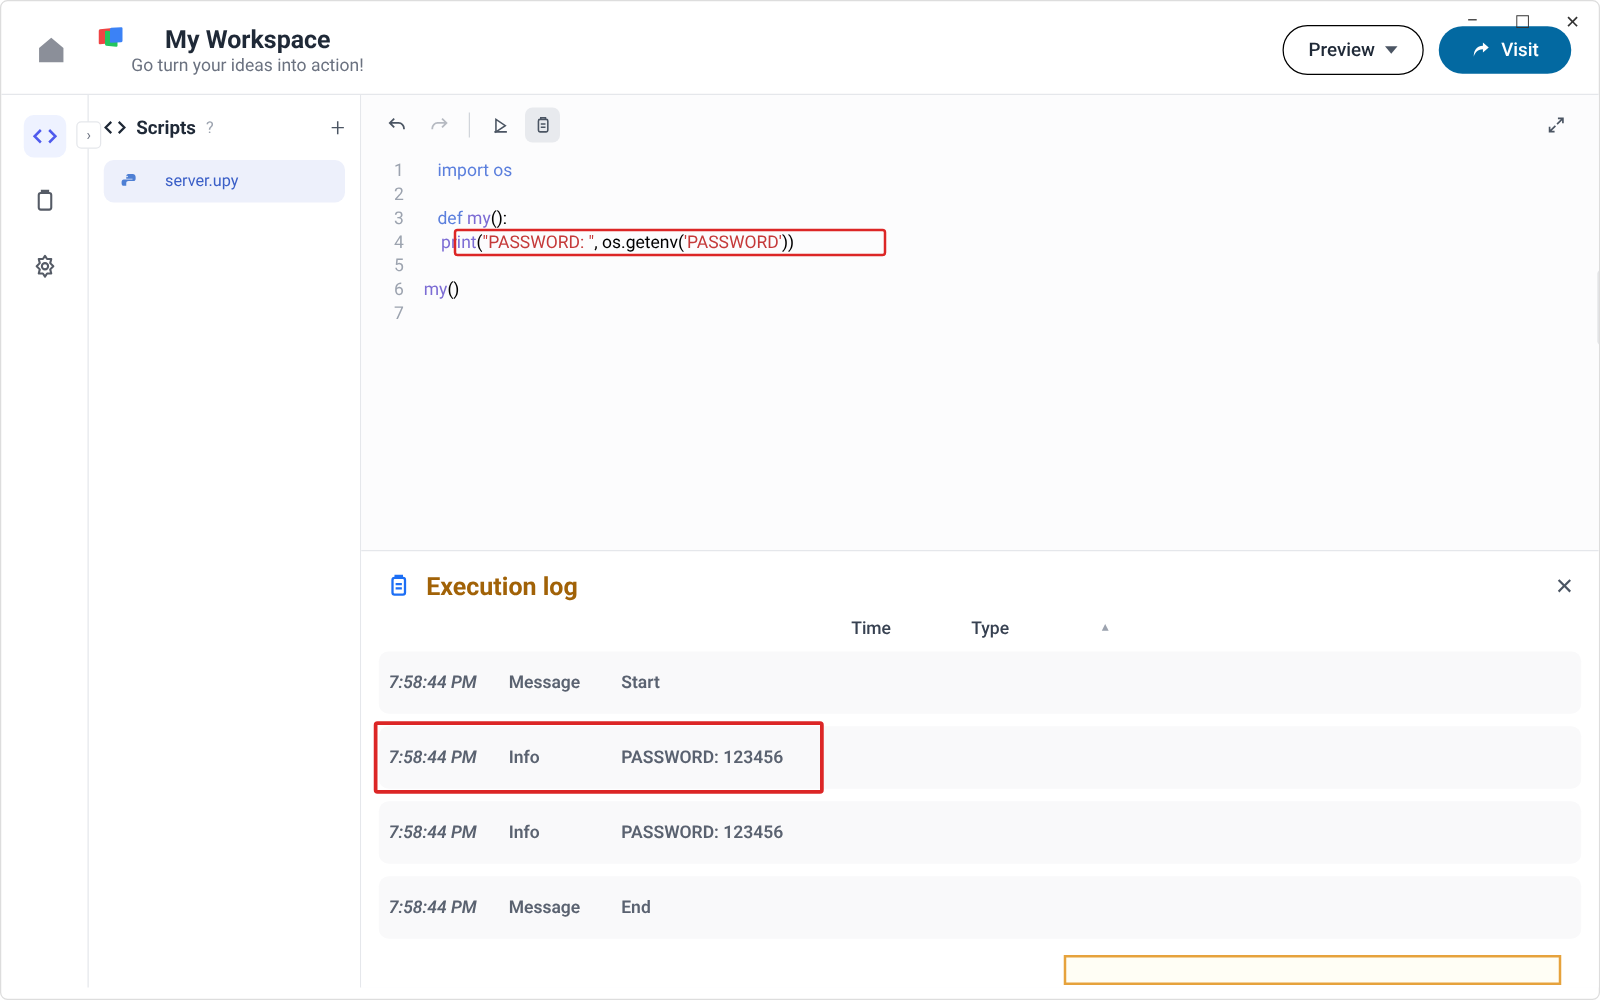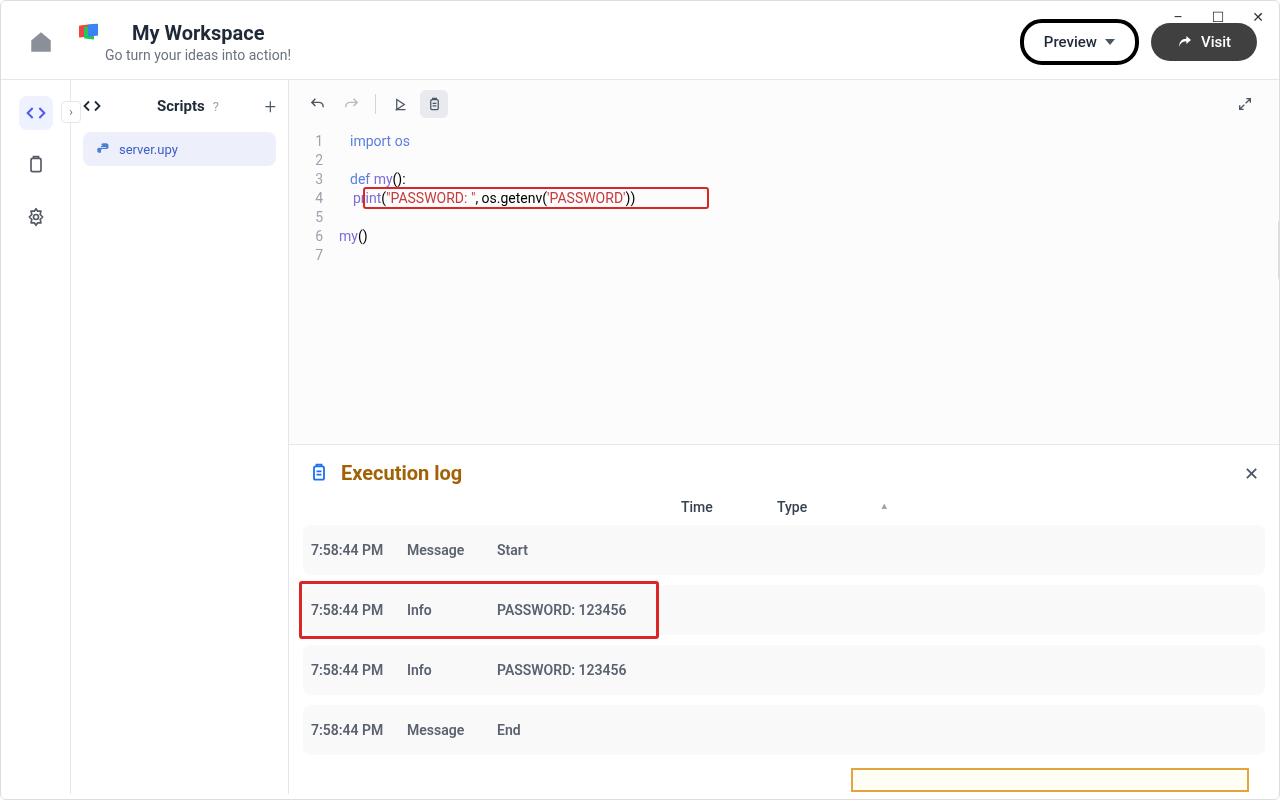--- a/index.html
+++ b/index.html
@@ -11,36 +11,36 @@
 .home-icon-wrap { width: 36px; display:flex; justify-content:center; margin-right: 18px;}
 .workspace-info { flex: 1; }
 .ws-title-row { display: flex; align-items: center; gap: 8px; }
 .ws-icon { width: 20px; height: 20px; position: relative; }
 .ws-icon::before { content: ''; position: absolute; left: 2px; top: 2px; width: 10px; height: 12px; background: #ef4444; border-radius: 1px; transform: skewY(-6deg);}
 .ws-icon::after { content: ''; position: absolute; left: 7px; top: 4px; width: 10px; height: 12px; background: #22c55e; border-radius: 1px; transform: skewY(6deg);}
 .ws-icon2 { position:absolute; left:11px; top:1px; width:10px; height:12px; background:#3b82f6; border-radius:1px; transform: skewY(-4deg); z-index:1;}
 .ws-title { font-size: 20px; font-weight: 700; color: #1f2937; margin-left: 27px; }
 .ws-sub { font-size: 14px; color: #6b7280; margin-top: 2px; margin-left: 28px;}
 .header-actions { display: flex; gap: 12px; align-items: center;}
-.btn-preview { display: flex; align-items: center; gap: 8px; border: 4px solid #000000; background: #fff; border-radius: 22px; padding: 10px 20px; font-size: 15px; font-weight: 500; color: #1f2937;}
-.btn-visit { display: flex; align-items: center; gap: 8px; background: #404040; color: #fff; border-radius: 22px; padding: 10px 26px; font-size: 15px; font-weight: 500; border: none;}
+.btn-preview { display: flex; align-items: center; gap: 8px; border: 1px solid #000000; background: #fff; border-radius: 22px; padding: 10px 20px; font-size: 15px; font-weight: 500; color: #1f2937;}
+.btn-visit { display: flex; align-items: center; gap: 8px; background: #0369a1; color: #fff; border-radius: 22px; padding: 10px 26px; font-size: 15px; font-weight: 500; border: none;}
 .caret-down { width: 0; height: 0; border-left: 5px solid transparent; border-right: 5px solid transparent; border-top: 6px solid #4b5563;}
 
 .main-area { display: flex; height: calc(100% - 84px); }
 .left-rail { width: 70px; border-right: 1px solid #e5e7eb; padding-top: 16px; display: flex; flex-direction: column; align-items: center; gap: 18px; position: relative;}
 .rail-btn { width: 34px; height: 34px; display: flex; align-items: center; justify-content: center; border-radius: 8px; color: #6b7280;}
 .rail-btn.active { background: #eef2ff; color: #4f46e5;}
 .rail-toggle { position: absolute; top: 21px; right: -11px; width: 20px; height: 22px; border: 1px solid #e5e7eb; background: #fff; border-radius: 4px; display:flex; align-items:center; justify-content:center; font-size:12px; color:#6b7280;}
 
 .side-panel { width: 218px; border-right: 1px solid #e5e7eb; padding: 14px 12px; }
 .side-header { display: flex; align-items: center; gap: 8px; margin-bottom: 14px;}
-.side-title { font-size: 15px; font-weight: 700; color: #1f2937; margin-left: 48px; }
+.side-title { font-size: 15px; font-weight: 700; color: #1f2937; }
 .side-q { color: #9ca3af; font-size: 13px; }
 .side-plus { margin-left: auto; font-size: 20px; color: #4b5563; font-weight: 300;}
-.file-item { display: flex; align-items: center; gap: 8px; padding: 9px 12px; background: #edf0fb; border-radius: 8px; font-size: 13px; color: #3b5fc7;}
+.file-item { display: flex; align-items: center; gap: 21px; padding: 9px 12px; background: #edf0fb; border-radius: 8px; font-size: 13px; color: #3b5fc7;}
 .py-icon { width: 16px; height: 16px; display:flex; align-items:center; justify-content:center;}
 
 .editor-pane { flex: 1; display: flex; flex-direction: column; background: #fcfcfd; position: relative;}
 .editor-toolbar { display: flex; align-items: center; gap: 6px; padding: 10px 14px; }
 .tool-btn { width: 28px; height: 28px; display: flex; align-items: center; justify-content: center; border-radius: 6px; color: #4b5563;}
 .tool-btn.pill { background: #e8eaee;}
 .tool-sep { width: 1px; height: 20px; background: #d1d5db; margin: 0 4px;}
 .expand-icon { margin-left: auto; margin-right: 6px;}
 .code-area { display: flex; padding: 4px 0 0 0; font-family: 'Consolas','Monaco',monospace; font-size: 14px; line-height: 19px; flex: 1; background:#fcfcfd;}
 .gutter { width: 50px; text-align: right; padding-right: 16px; color: #9ca3af; user-select: none;}
@@ -57,21 +57,21 @@
 .exec-header { display: flex; align-items: center; gap: 12px; padding: 16px 20px 14px 20px;}
 .exec-title { font-size: 20px; font-weight: 700; color: #a16207; }
 .exec-close { margin-left: auto; font-size: 18px; color: #4b5563; cursor: default;}
 .log-thead { display: flex; padding: 0 20px 10px 20px; font-size: 14px; color: #374151; font-weight: 500; justify-content: center;}
 .col-time { width: 96px; }
 .col-type { width: 90px; }
 .col-info { flex: 1; }
 .col-sort { width: 20px; text-align: right; color:#9ca3af; font-size:11px;}
 .log-rows { padding: 0 14px 10px 14px; overflow-y: auto;}
 .log-row { display: flex; align-items: center; padding: 17px 8px; background: #f9f9fa; border-radius: 8px; margin-bottom: 10px; font-size: 14px; color: #5a6270; font-weight: 600;}
-.log-row .col-time { padding-left: 0;}
+.log-row .col-time { padding-left: 0; font-style: italic;}
 .log-row.highlighted { position: relative; }
 .red-outline { position: absolute; left: -4px; top: -4px; right: auto; width: 360px; height: calc(100% + 8px); border: 3px solid #dc2626; border-radius: 3px; pointer-events: none;}
 .orange-box { position: absolute; bottom: 2px; right: 30px; width: 398px; height: 24px; border: 2px solid #e6a23c; background: #fffef5;}
 .scroll-cue-right { position:absolute; right:-5px; top:140px; width:6px; height:60px; background:#dbdde0; border-radius:3px;}
 svg { display:block; }
 </style>
 </head>
 <body>
 
 <div class="window-controls">

